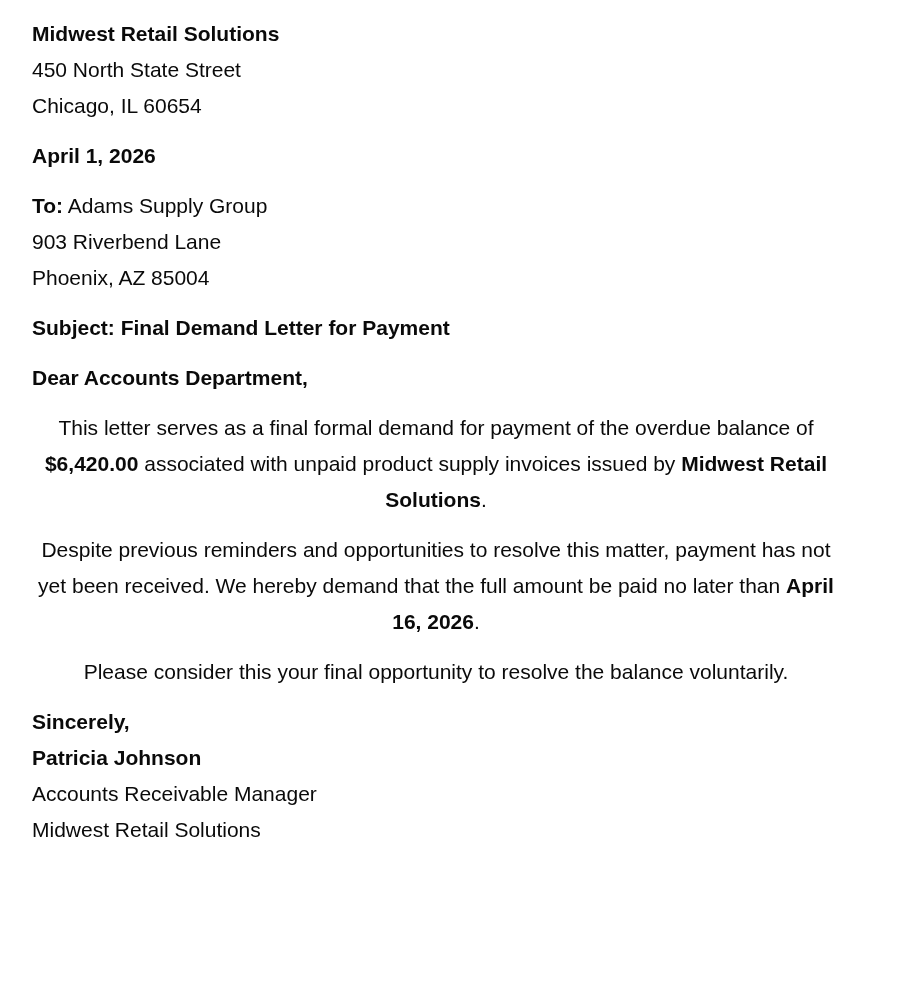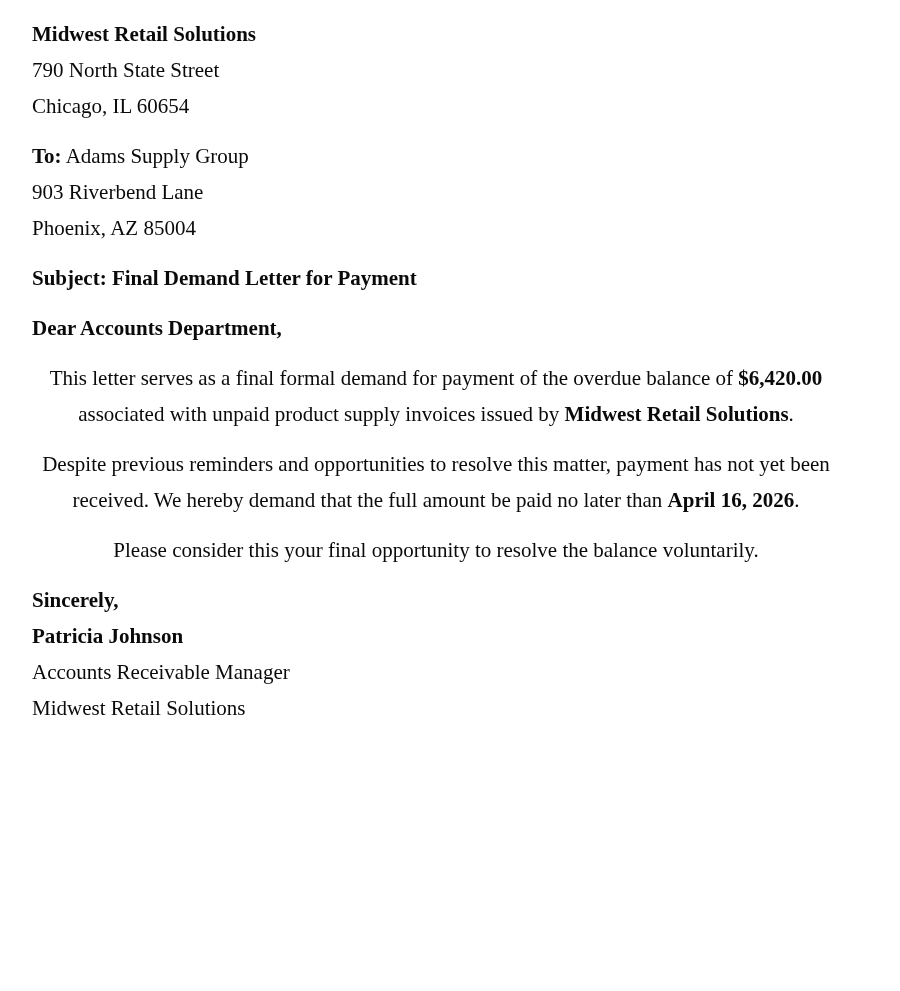--- a/index.html
+++ b/index.html
@@ -14,21 +14,20 @@
     font-family: "Liberation Sans", sans-serif;
     color: #0a0a0a;
     -webkit-font-smoothing: antialiased;
   }
   .page {
     box-sizing: border-box;
     width: 900px;
     height: 991px;
     padding: 16px 52px 0 32px;
     background: #ffffff;
-    font-family: Liberation Serif, serif;
   }
   .doc {
     width: 808px;
   }
   .block {
     font-size: 21px;
     line-height: 36px;
     margin: 0 0 14px 0;
   }
   .block:last-child {
@@ -52,24 +51,27 @@
   }
 </style>
 </head>
 <body>
 
 <div class="page">
   <div class="doc">
 
     <div class="block">
       <span class="line b">Midwest Retail Solutions</span>
-      <span class="line">790 North State Street</span>
+      <span class="line">450 North State Street</span>
       <span class="line">Chicago, IL 60654</span>
     </div>
 
+    <div class="block">
+      <span class="line b">April 1, 2026</span>
+    </div>
 
     <div class="block">
       <span class="line"><span class="b">To:</span><span> Adams Supply Group</span></span>
       <span class="line">903 Riverbend Lane</span>
       <span class="line">Phoenix, AZ 85004</span>
     </div>
 
     <div class="block">
       <span class="line b">Subject: Final Demand Letter for Payment</span>
     </div>

